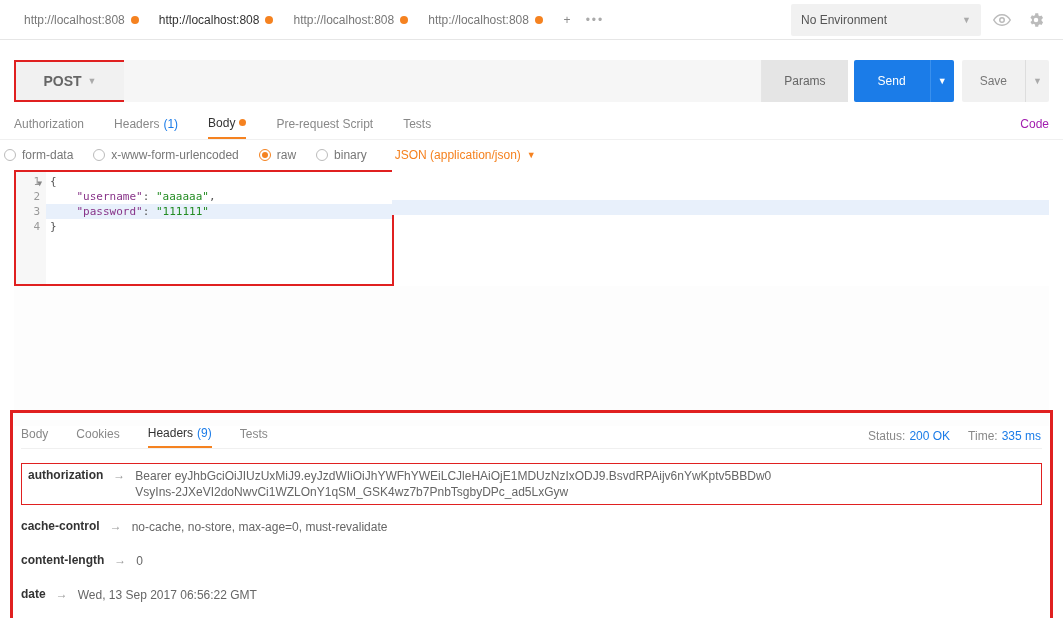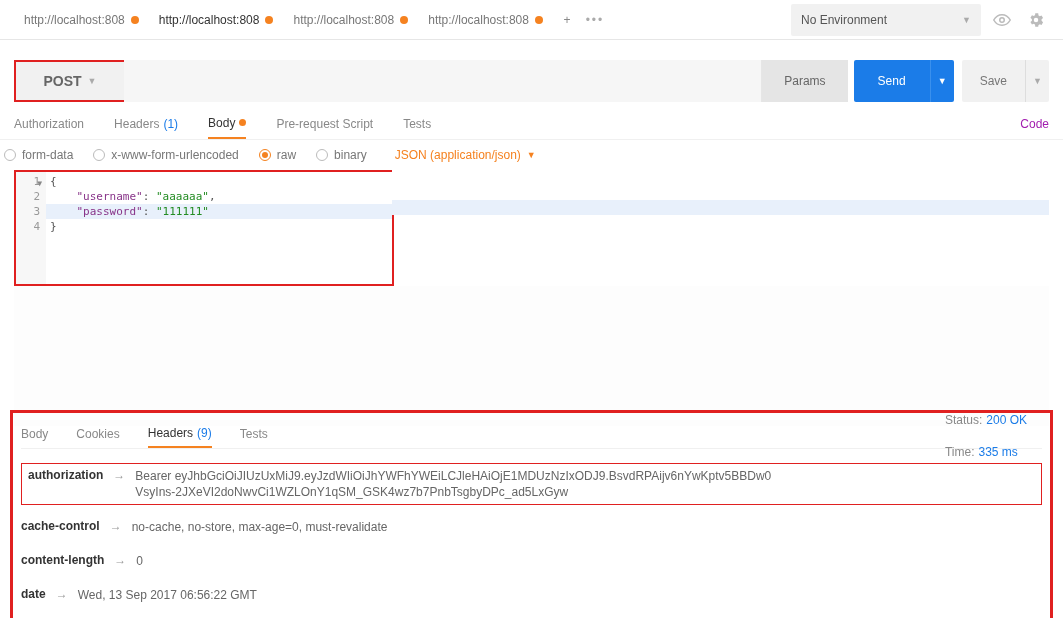--- a/index.html
+++ b/index.html
@@ -50,21 +50,21 @@
   .code .row-hl { background:#e8f0fb; display:block; margin:0 -4px; padding:0 4px;}
   .editor-rest { flex:1; margin-left:-2px; }
   .editor-rest .top-line { height:15px; background:#fff;}
   .editor-rest .mid-line { height:15px; background:#fff;}
   .editor-rest .hl-line { height:15px; background:#e8f0fb;}
 
   .resp-panel { margin:16px 10px 0 10px; border:3px solid #e02020; padding:6px 8px 10px 8px; min-height:250px;}
   .resp-tabs { display:flex; align-items:center; height:30px; gap:28px; border-bottom:1px solid #f0f0f0;}
   .resp-tab { color:#888; cursor:pointer; height:100%; display:flex; align-items:center;}
   .resp-tab.active { color:#333; border-bottom:2px solid #f58220;}
-  .resp-right { position:absolute; right:36px; display:flex; gap:18px; color:#888;flex-direction:column;}
+  .resp-right { position:absolute; right:22px; display:flex; gap:18px; color:#888;}
   .resp-right .v { color:#1b7ce8; margin-left:4px;}
   .resp-row-wrap { display:flex; align-items:center; margin-top:10px;}
 
   .headers-list { padding: 14px 0 0 0;}
   .h-row { display:flex; align-items:flex-start; gap:10px; margin-bottom:18px; font-size:12px;}
   .h-row.boxed { border:1px solid #e02020; padding:4px 6px; margin-bottom:14px;}
   .h-name { font-weight:bold; color:#333; white-space:nowrap;}
   .h-arr { color:#999;}
   .h-val { color:#666; word-break:break-all; max-width:640px; line-height:16px;}
   .caret { font-size:9px; color:#aaa;}

